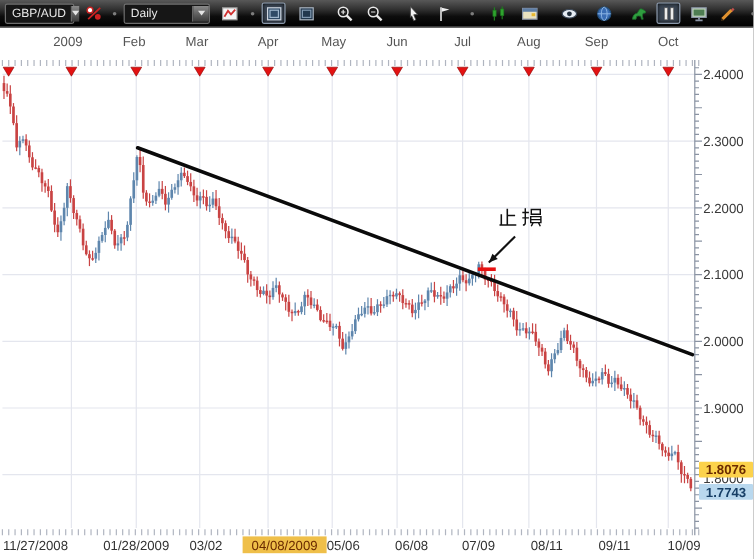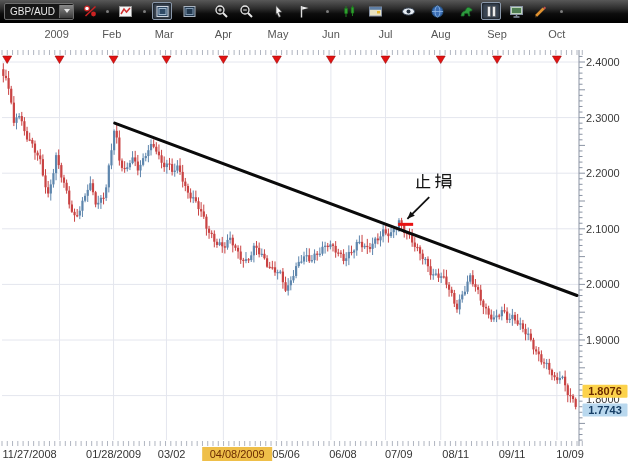--- a/index.html
+++ b/index.html
@@ -39,20 +39,26 @@
     <span id="tb-slot-a" style="display:flex;align-items:center">
         <span class="tbtn" style="margin-left: 6px;">
           <svg width="15" height="15" viewBox="0 0 15 15">
             <circle cx="4" cy="4.5" r="2.4" fill="#fff" stroke="#c22" stroke-width="1.2"></circle>
             <circle cx="10.5" cy="10" r="2.4" fill="#c22"></circle>
             <line x1="2.5" y1="12" x2="12.5" y2="2.5" stroke="#c22" stroke-width="1.5"></line>
           </svg>
         </span>
         <span class="tsep" style="margin-left: 6px;"></span>
       </span>
+    <div class="combo" style="margin-left:6px;min-width:70px">
+      <span class="lbl" style="flex:1">Daily</span>
+      <span class="btn">
+          <span class="chev"></span>
+        </span>
+    </div>
     <span id="tb-slot-b" style="display:flex;align-items:center">
         <span class="tbtn" style="margin-left: 6px;">
           <svg width="15" height="15" viewBox="0 0 15 15">
             <rect x="1.5" y="2.5" width="12" height="10" fill="#f5f5f5" stroke="#999"></rect>
             <polyline points="3,10 6,5 8.5,8 12,4" fill="none" stroke="#d03030" stroke-width="1.5"></polyline>
           </svg>
         </span>
         <span class="tsep" style="margin-left: 8px;"></span>
         <span class="tbtn active" style="margin-left: 6px;">
           <svg width="15" height="15" viewBox="0 0 15 15">

